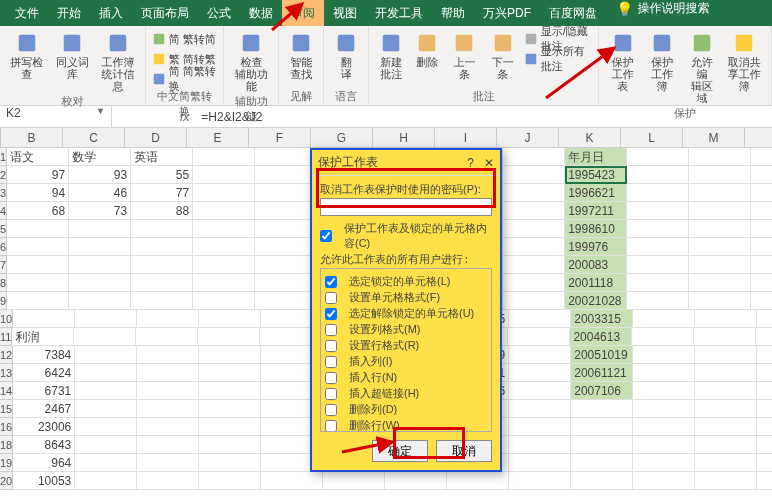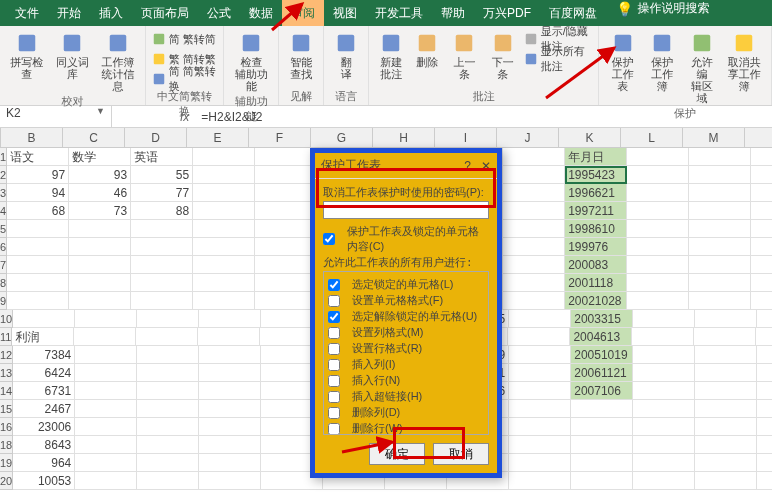--- a/index.html
+++ b/index.html
@@ -27,21 +27,21 @@
 .colhdr .corner { width: 28px; border-right: 1px solid #ccc; }
 .colhdr .ch { flex: 0 0 62px; border-right: 1px solid #ccc; text-align: center; line-height: 20px; color: #555; }
 .grid { position: relative; }
 .row { display: flex; height: 18px; }
 .row .rh { width: 28px; background: #f0f0f0; border-right: 1px solid #ccc; border-bottom: 1px solid #ccc; text-align: center; line-height: 18px; color: #555; font-size: 11px; }
 .row .cell { flex: 0 0 62px; border-right: 1px solid #e0e0e0; border-bottom: 1px solid #e0e0e0; line-height: 18px; padding: 0 3px; overflow: hidden; white-space: nowrap; }
 .row .cell.txt { text-align: left; }
 .row .cell.num { text-align: right; }
 .row .cell.sel { background: #c6e0b4; }
 .row .cell.active { outline: 2px solid #217346; outline-offset: -2px; }
-.dialog { position: absolute; left: 310px; top: 148px; width: 192px; background: #eab308; border: 5px solid #1d4ed8; box-shadow: 3px 3px 10px rgba(0,0,0,.3); z-index: 50; font-size: 12px; }
+.dialog { position: absolute; left: 310px; top: 148px; width: 192px; background: #fde047; border: 2px solid #1d4ed8; box-shadow: 3px 3px 10px rgba(0,0,0,.3); z-index: 50; font-size: 12px; }
 .dialog .titlebar { display: flex; align-items: center; justify-content: space-between; padding: 4px 6px; border-bottom: 1px solid #e0e0e0; }
 .dialog .titlebar .btns { display: flex; gap: 10px; color: #444; }
 .dialog .dbody { padding: 6px 8px 8px 8px; }
 .dialog .dlabel { font-size: 11px; margin-bottom: 1px; }
 .dialog .pwinput { width: 100%; height: 18px; border: 1px solid #888; margin-bottom: 4px; }
 .dialog .ck { display: flex; align-items: center; gap: 12px; font-size: 11px; margin: 1px 0; }
 .dialog .ck input { width: 12px; height: 12px; }
 .dialog .permbox { border: 1px solid #aaa; height: 164px; overflow-y: scroll; padding: 4px 4px; }
 .dialog .btnrow { display: flex; justify-content: flex-end; gap: 8px; margin-top: 8px; }
 .dialog .dbtn { width: 56px; height: 22px; border: 1px solid #888; background: #f0f0f0; font-size: 12px; cursor: pointer; }

